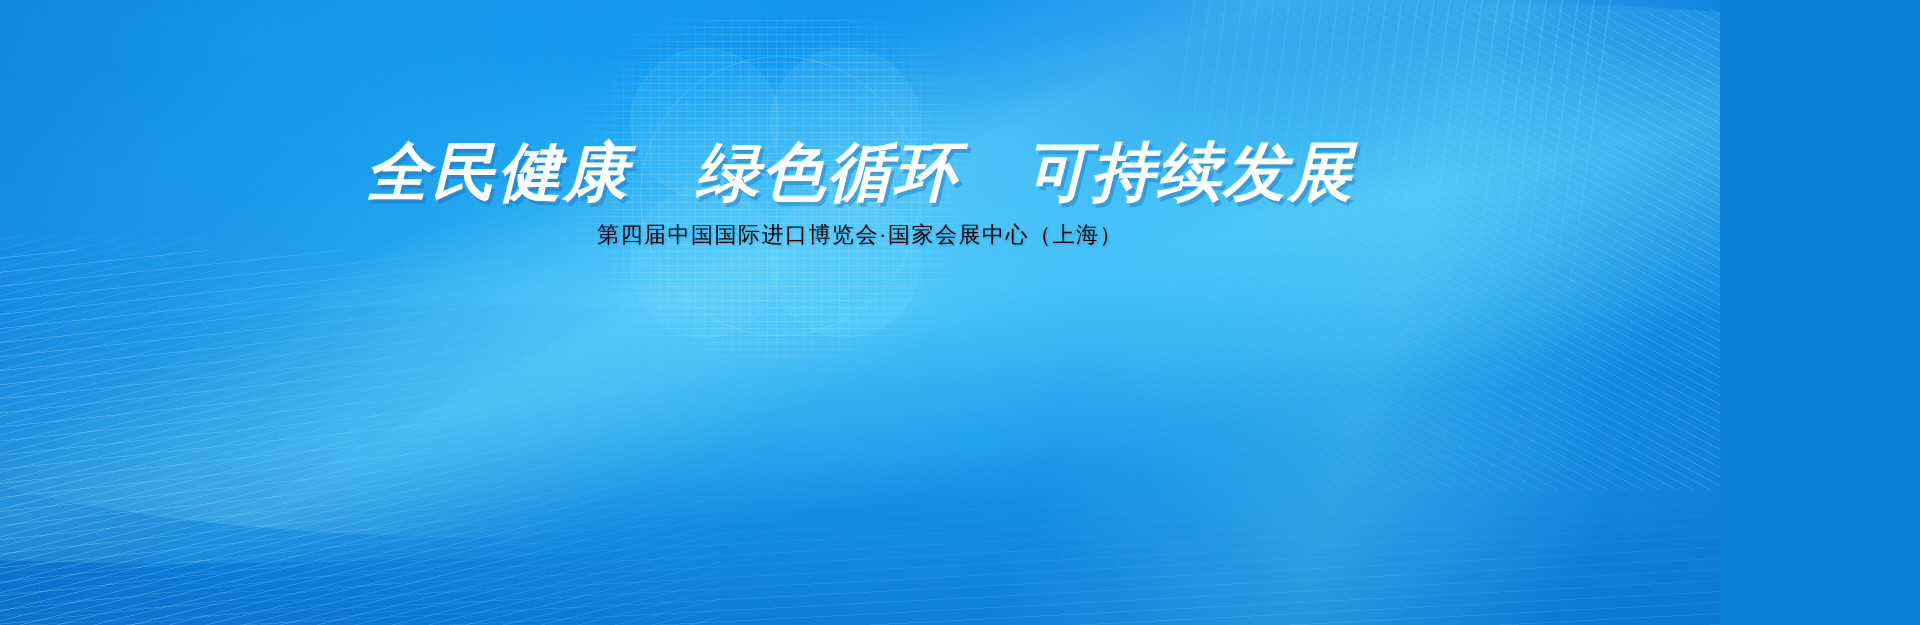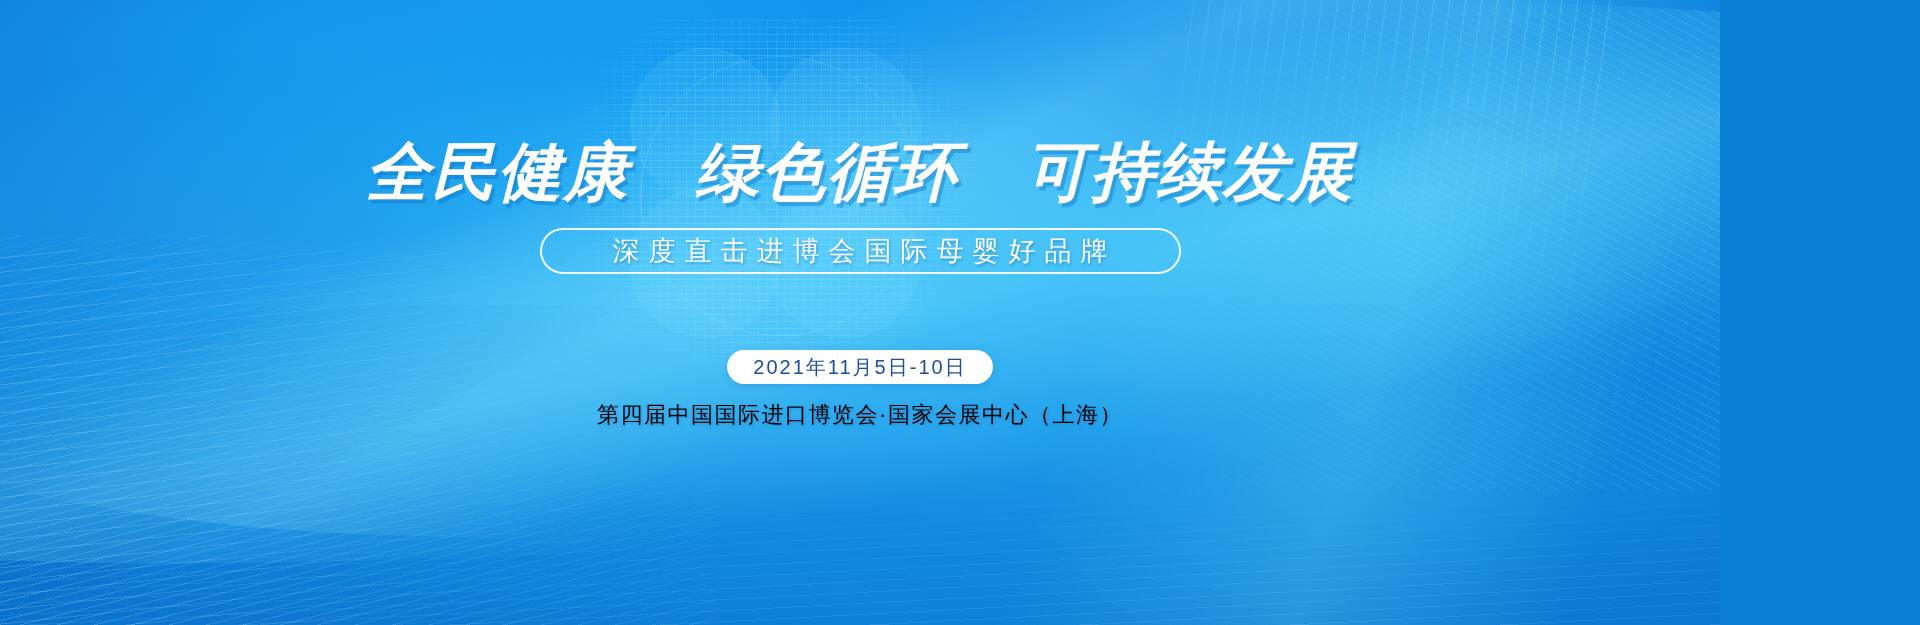--- a/index.html
+++ b/index.html
@@ -263,24 +263,18 @@
   <div class="content">
 
     <div class="headline">
       <span class="seg">全民健康</span>
       <span class="gap"></span>
       <span class="seg">绿色循环</span>
       <span class="gap"></span>
       <span class="seg">可持续发展</span>
     </div>
 
-    <div class="subtitle-pill">
-      <span class="subtitle-text">深度直击进博会国际母婴好品牌</span>
-    </div>
-
-    <div class="date-pill">
-      <span class="date-text">2021年11月5日-10日</span>
-    </div>
+
 
     <div class="venue">第四届中国国际进口博览会·国家会展中心（上海）</div>
 
   </div>
 </div>
 
 </body></html>

